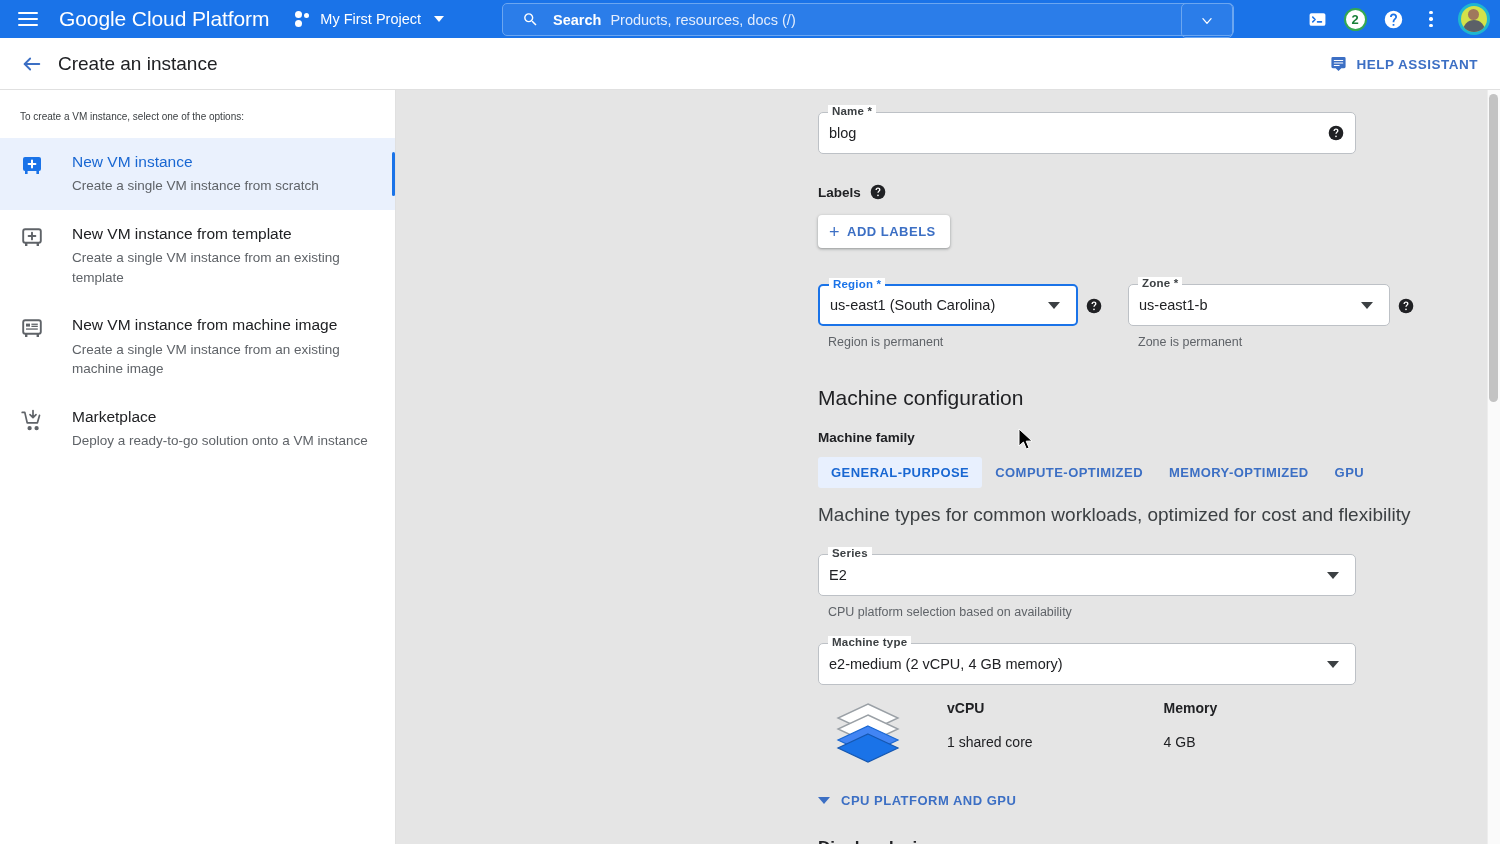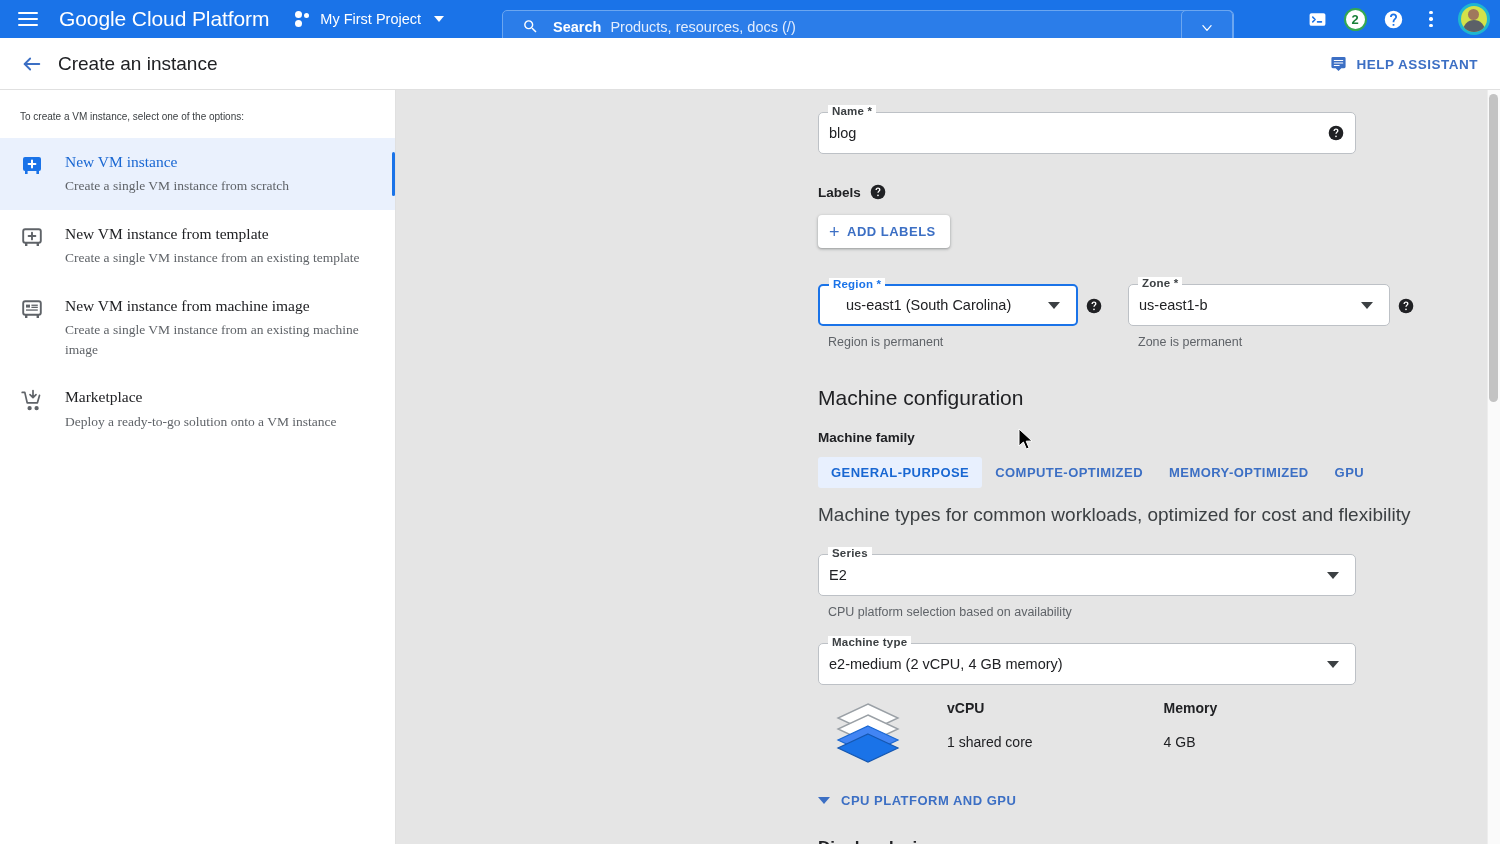--- a/index.html
+++ b/index.html
@@ -40,21 +40,21 @@
   .proj-icon .d1 { width: 7px; height: 7px; left: 0; top: 0; }
   .proj-icon .d2 { width: 7px; height: 7px; left: 0; top: 9px; }
   .proj-icon .d3 { width: 5px; height: 5px; left: 9px; top: 2px; }
   .proj-name { color: #ffffff; font-size: 14.5px; white-space: nowrap; }
   .caret-down {
     width: 0; height: 0; border-left: 5px solid transparent;
     border-right: 5px solid transparent; border-top: 6px solid #ffffff;
     margin-left: 4px;
   }
   .searchbox {
-    position: absolute; left: 502px; top: 10px;
+    position: absolute; left: 502px; top: 3px;
     width: 732px; height: 33px;
     background: #2b7de9;
     border: 1px solid #6ba6f0;
     border-radius: 5px;
     display: flex; align-items: center; cursor: text;
   }
   .search-ic { margin-left: 19px; width: 17px; height: 17px; flex: none; }
   .search-label { color: #ffffff; font-size: 14.5px; font-weight: bold; margin-left: 14px; }
   .search-ph { color: #e3edfd; font-size: 14.5px; margin-left: 9px; }
   .search-expand {
@@ -132,22 +132,22 @@
   .leftpanel {
     width: 396px; flex: none; height: 100%;
     background: #ffffff; border-right: 1px solid #e0e0e0;
     position: relative;
   }
   .lp-intro {
     font-size: 10px; color: #3c4043;
     padding: 20px 16px 14px 20px; line-height: 1.4;
   }
   .lp-item {
-    display: flex; padding: 14px 20px 14px 20px; gap: 21px;
-    cursor: pointer; position: relative; font-family: Liberation Serif, serif;
+    display: flex; padding: 14px 20px 14px 20px; gap: 28px;
+    cursor: pointer; position: relative;
   }
   .lp-item.selected { background: #eaf1fd; }
   .lp-item.selected .lp-title { color: #1967d2; }
   .lp-sel-bar {
     position: absolute; right: 0px; top: 14px; bottom: 14px;
     width: 3.5px; background: #1a73e8; border-radius: 2px;
   }
   .lp-ic { width: 24px; height: 24px; flex: none; margin-top: 2px; }
   .lp-texts { display: flex; flex-direction: column; gap: 5px; }
   .lp-title { font-size: 15.5px; color: #202124; line-height: 1.25; }
@@ -193,21 +193,21 @@
     margin-top: 15px; display: inline-flex; align-items: center; gap: 7px;
     height: 33px; padding: 0 14px 0 11px;
     border-radius: 4px; background: #ffffff;
     box-shadow: 0 1px 2px rgba(60,64,67,0.3), 0 1px 3px 1px rgba(60,64,67,0.15);
     color: #3c6fc4; font-size: 13px; font-weight: bold; letter-spacing: 0.5px;
     cursor: pointer;
   }
   .plus-ic { font-size: 18px; font-weight: 400; line-height: 1; color: #3c6fc4; }
 
   .rz-row { display: flex; gap: 17px; margin-top: 36px; }
-  .region-field { width: 260px; padding-left: 16px; }
+  .region-field { width: 260px; }
   .zone-field { width: 262px; justify-content: center; }
 
   .section-h {
     font-size: 21px; color: #202124; font-weight: 400; margin-top: 37px;
   }
   .sub-label { font-size: 13.5px; font-weight: bold; color: #202124; margin-top: 20px; }
   .tabs { display: flex; gap: 0px; margin-top: 12px; }
   .tab {
     height: 31px; display: flex; align-items: center; padding: 0 13px;
     font-size: 13px; font-weight: bold; letter-spacing: 0.45px;

